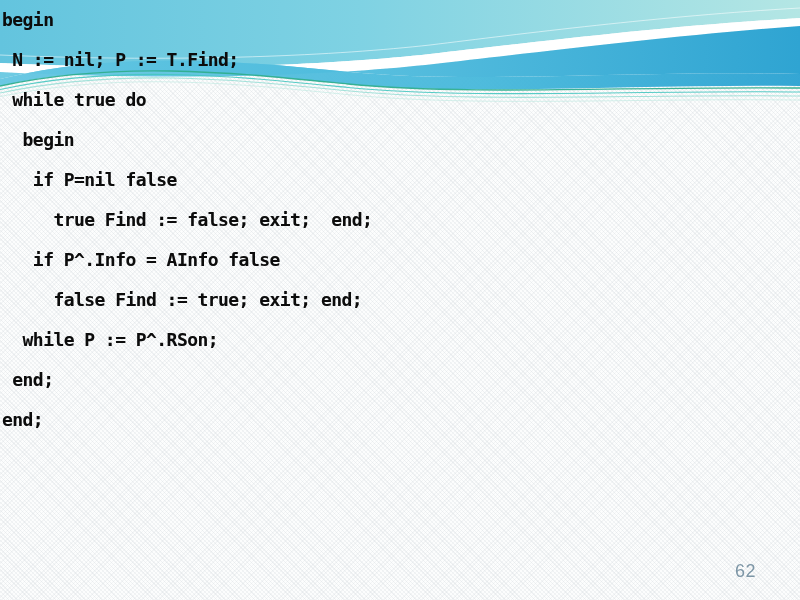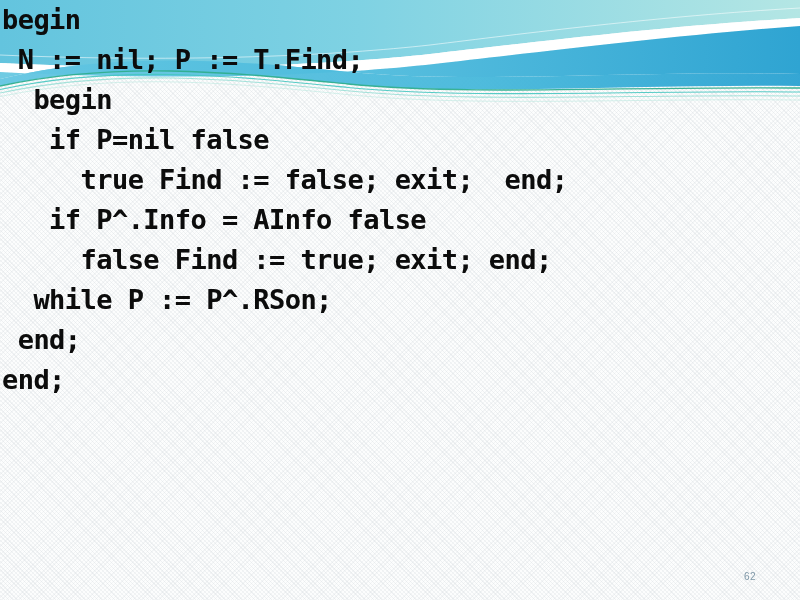--- a/index.html
+++ b/index.html
@@ -58,38 +58,38 @@
     position: absolute;
     left: 0;
     top: 0;
     width: 800px;
     z-index: 3;
     padding: 0;
   }
   .code-line {
     font-family: "DejaVu Sans Mono", "Liberation Mono", monospace;
     font-weight: bold;
-    font-size: 27px;
+    font-size: 18px;
     line-height: 40px;
     height: 40px;
     color: #0c0c0c;
     white-space: pre;
     letter-spacing: -0.55px;
     padding-left: 2px;
     text-shadow: 0 0 0.5px rgba(0,0,0,0.25);
   }
 
   
   #page-number {
     position: absolute;
     right: 44px;
     bottom: 18px;
     z-index: 4;
     font-family: "Liberation Sans", sans-serif;
-    font-size: 10px;
+    font-size: 18px;
     color: #7d96a6;
     letter-spacing: 0.5px;
     margin-top: 11px;
   }
 </style>
 </head>
 <body>
 
 <div id="slide">
 
@@ -140,20 +140,21 @@
     <path d="M0,89.5 C120,63.5 236,76.5 348,87.5 C470,99.5 632,90 800,92" fill="none" stroke="#46c7c0" stroke-width="1.2" opacity="0.9"></path>
     <path d="M0,93 C122,67 238,80 350,91 C472,103 634,94 800,96" fill="none" stroke="#8fdcd2" stroke-width="1.1" opacity="0.8"></path>
     <path d="M0,96.5 C124,71 240,84 352,95 C474,107 636,98 800,100" fill="none" stroke="#bfe9e2" stroke-width="1" opacity="0.65"></path>
 
     <path d="M800,8 C660,16 520,34 430,45 C340,55 190,63 0,55" fill="none" stroke="#ffffff" stroke-width="1" opacity="0.55"></path>
   </svg>
 
   <div id="code-block">
     <div class="code-line">begin</div>
     <div class="code-line"> N := nil; P := T.Find;</div>
+    <div class="code-line"> while true do</div>
     <div class="code-line">  begin</div>
     <div class="code-line">   if P=nil false</div>
     <div class="code-line">     true Find := false; exit;  end;</div>
     <div class="code-line">   if P^.Info = AInfo false</div>
     <div class="code-line">     false Find := true; exit; end;</div>
     <div class="code-line">  while P := P^.RSon;</div>
     <div class="code-line"> end;</div>
     <div class="code-line">end;</div>
   </div>
 

